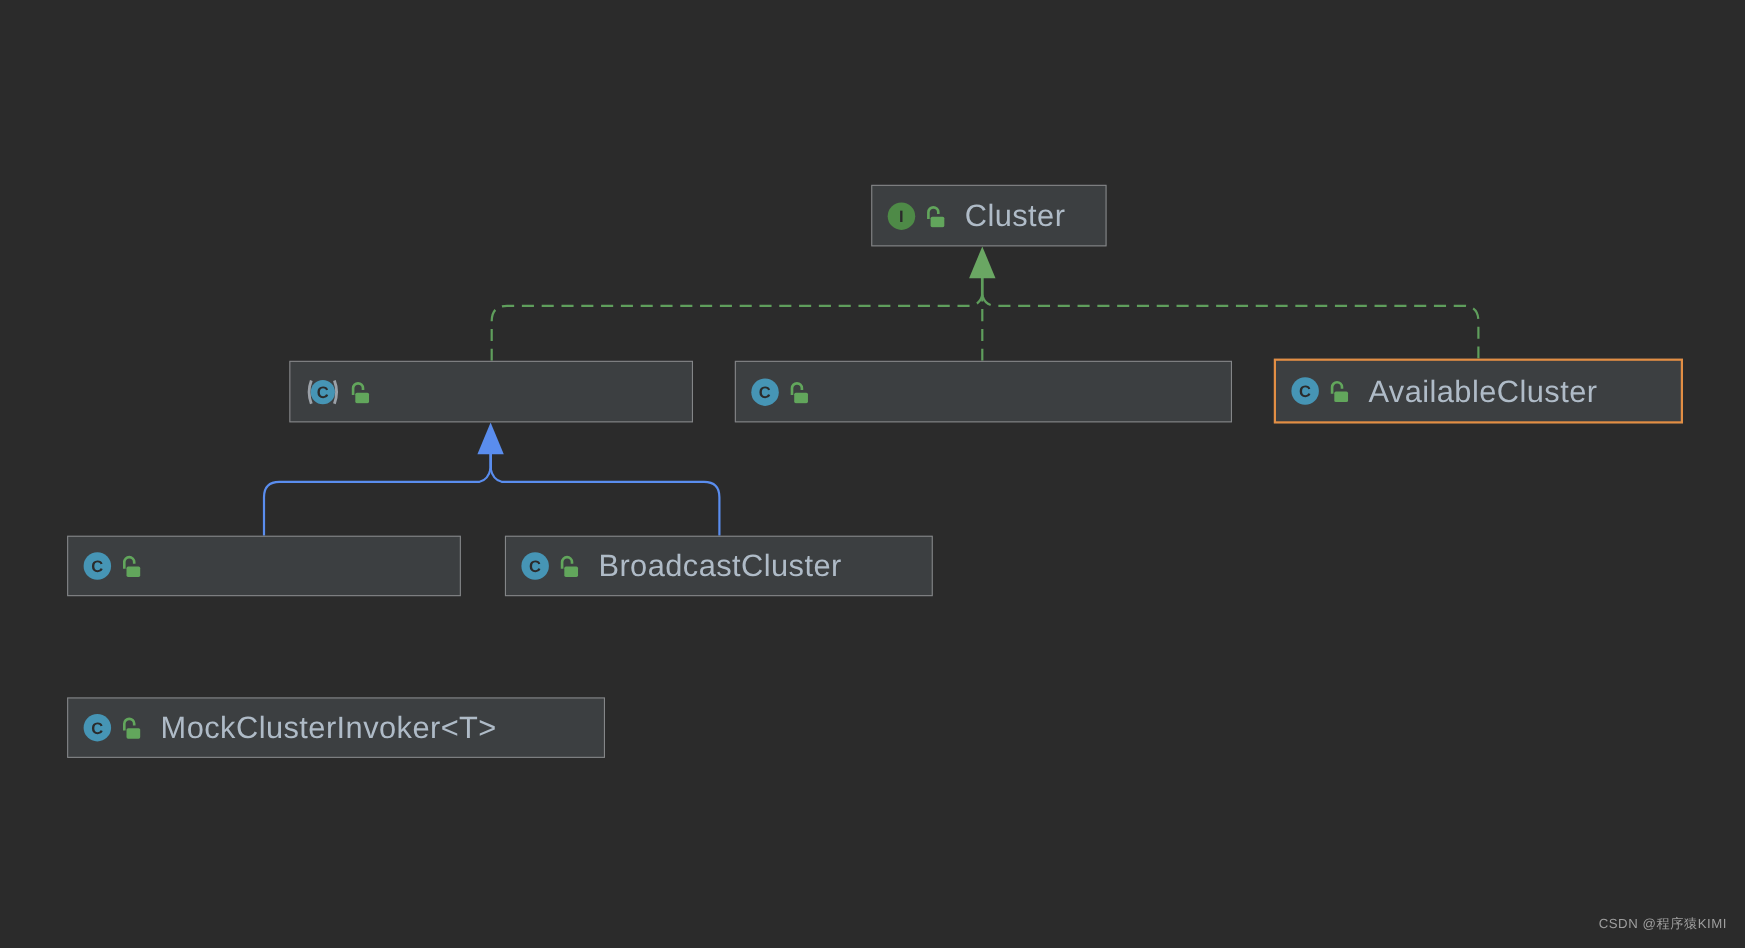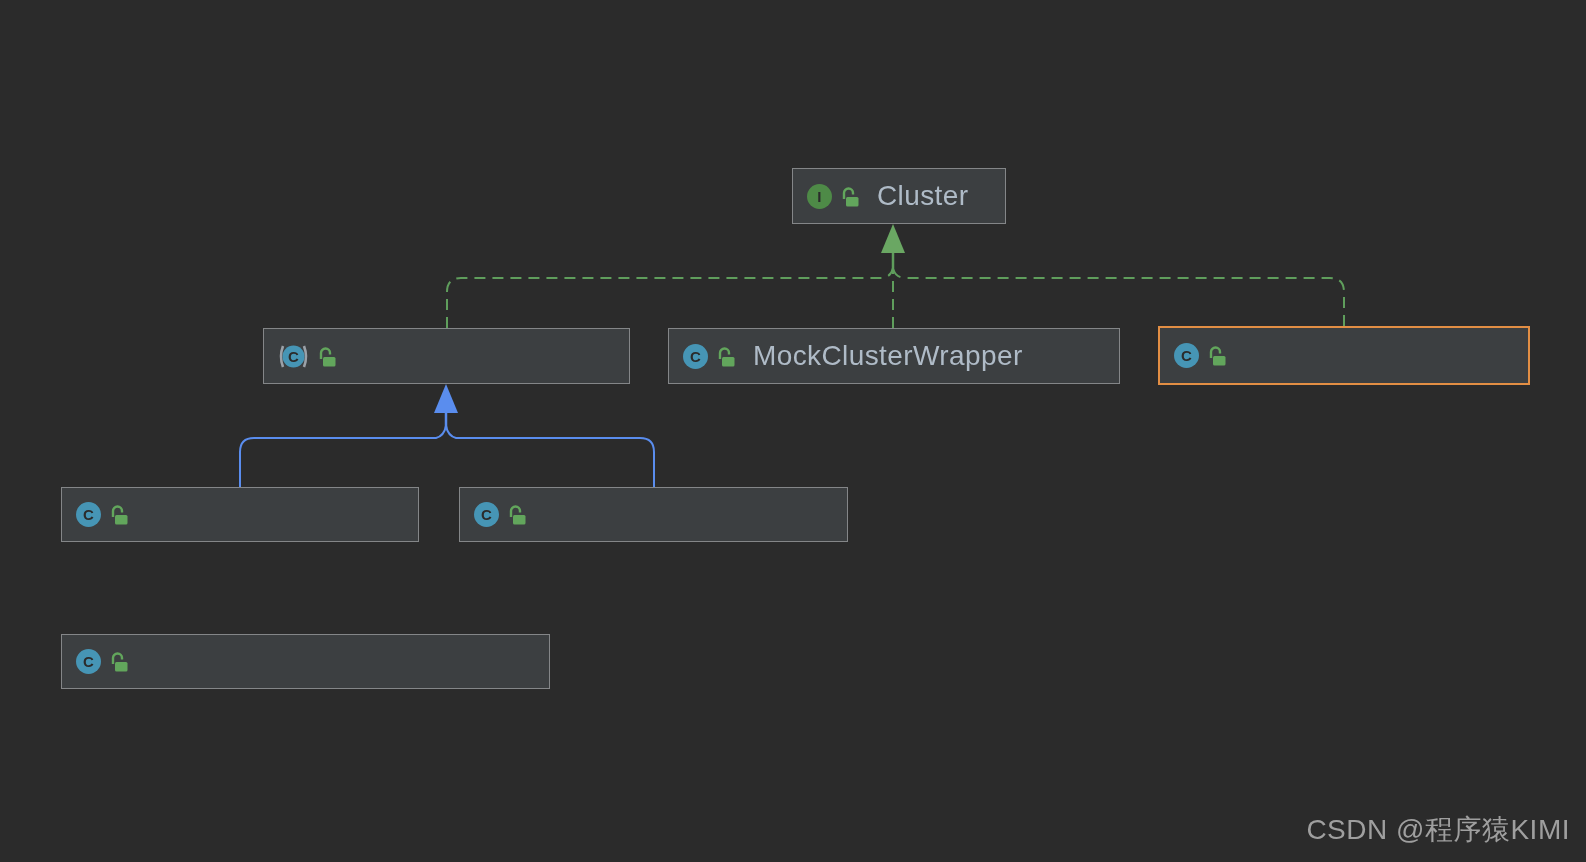--- a/index.html
+++ b/index.html
@@ -46,21 +46,21 @@
   .node.selected{
     border:2px solid #e28e44;
   }
   .node .badge-icon{flex:0 0 auto;display:block;}
   .node .lock-icon{flex:0 0 auto;display:block;margin-left:7px;}
   .node .node-label{margin-left:18px;}
   #watermark{
     position:absolute;z-index:3;
     right:16px;bottom:13px;
     color:#9f9f9f;
-    font-size:28px;
+    font-size:12px;
     letter-spacing:0.5px;
     text-align:right;
   }
 </style>
 </head>
 <body>
 
 <div id="canvas">
 
   <svg id="edges" width="1586" height="862" viewBox="0 0 1586 862">
@@ -118,32 +118,32 @@
 
   <div class="node" style="left:668px;top:328px;width:452px;height:56px;">
     <svg class="badge-icon" width="27" height="27" viewBox="0 0 27 27">
       <circle cx="13.5" cy="13.5" r="12.5" fill="#4695b5"></circle>
       <text x="13.5" y="19" text-anchor="middle" font-size="15" font-weight="bold" fill="#2b2b2b">C</text>
     </svg>
     <svg class="lock-icon" width="19" height="21" viewBox="0 0 19 21">
       <path d="M4 13 v-6 a4.5 4.5 0 0 1 9 0 v1.5" fill="none" stroke="#62a65c" stroke-width="2.4"></path>
       <rect x="6" y="11" width="12.5" height="9.5" rx="1.5" fill="#62a65c"></rect>
     </svg>
-    <span class="node-label">MockClusterWrapper</span>
   </div>
 
   <div class="node selected" style="left:1158px;top:326px;width:372px;height:59px;">
     <svg class="badge-icon" width="27" height="27" viewBox="0 0 27 27">
       <circle cx="13.5" cy="13.5" r="12.5" fill="#4695b5"></circle>
       <text x="13.5" y="19" text-anchor="middle" font-size="15" font-weight="bold" fill="#2b2b2b">C</text>
     </svg>
     <svg class="lock-icon" width="19" height="21" viewBox="0 0 19 21">
       <path d="M4 13 v-6 a4.5 4.5 0 0 1 9 0 v1.5" fill="none" stroke="#62a65c" stroke-width="2.4"></path>
       <rect x="6" y="11" width="12.5" height="9.5" rx="1.5" fill="#62a65c"></rect>
     </svg>
+    <span class="node-label">AvailableCluster</span>
   </div>
 
   <div class="node" style="left:61px;top:487px;width:358px;height:55px;">
     <svg class="badge-icon" width="27" height="27" viewBox="0 0 27 27">
       <circle cx="13.5" cy="13.5" r="12.5" fill="#4695b5"></circle>
       <text x="13.5" y="19" text-anchor="middle" font-size="15" font-weight="bold" fill="#2b2b2b">C</text>
     </svg>
     <svg class="lock-icon" width="19" height="21" viewBox="0 0 19 21">
       <path d="M4 13 v-6 a4.5 4.5 0 0 1 9 0 v1.5" fill="none" stroke="#62a65c" stroke-width="2.4"></path>
       <rect x="6" y="11" width="12.5" height="9.5" rx="1.5" fill="#62a65c"></rect>
@@ -152,27 +152,29 @@
 
   <div class="node" style="left:459px;top:487px;width:389px;height:55px;">
     <svg class="badge-icon" width="27" height="27" viewBox="0 0 27 27">
       <circle cx="13.5" cy="13.5" r="12.5" fill="#4695b5"></circle>
       <text x="13.5" y="19" text-anchor="middle" font-size="15" font-weight="bold" fill="#2b2b2b">C</text>
     </svg>
     <svg class="lock-icon" width="19" height="21" viewBox="0 0 19 21">
       <path d="M4 13 v-6 a4.5 4.5 0 0 1 9 0 v1.5" fill="none" stroke="#62a65c" stroke-width="2.4"></path>
       <rect x="6" y="11" width="12.5" height="9.5" rx="1.5" fill="#62a65c"></rect>
     </svg>
+    <span class="node-label">BroadcastCluster</span>
   </div>
 
   <div class="node" style="left:61px;top:634px;width:489px;height:55px;">
     <svg class="badge-icon" width="27" height="27" viewBox="0 0 27 27">
       <circle cx="13.5" cy="13.5" r="12.5" fill="#4695b5"></circle>
       <text x="13.5" y="19" text-anchor="middle" font-size="15" font-weight="bold" fill="#2b2b2b">C</text>
     </svg>
     <svg class="lock-icon" width="19" height="21" viewBox="0 0 19 21">
       <path d="M4 13 v-6 a4.5 4.5 0 0 1 9 0 v1.5" fill="none" stroke="#62a65c" stroke-width="2.4"></path>
       <rect x="6" y="11" width="12.5" height="9.5" rx="1.5" fill="#62a65c"></rect>
     </svg>
+    <span class="node-label">MockClusterInvoker&lt;T&gt;</span>
   </div>
 
   <div id="watermark">CSDN @程序猿KIMI</div>
 </div>
 
 </body></html>

